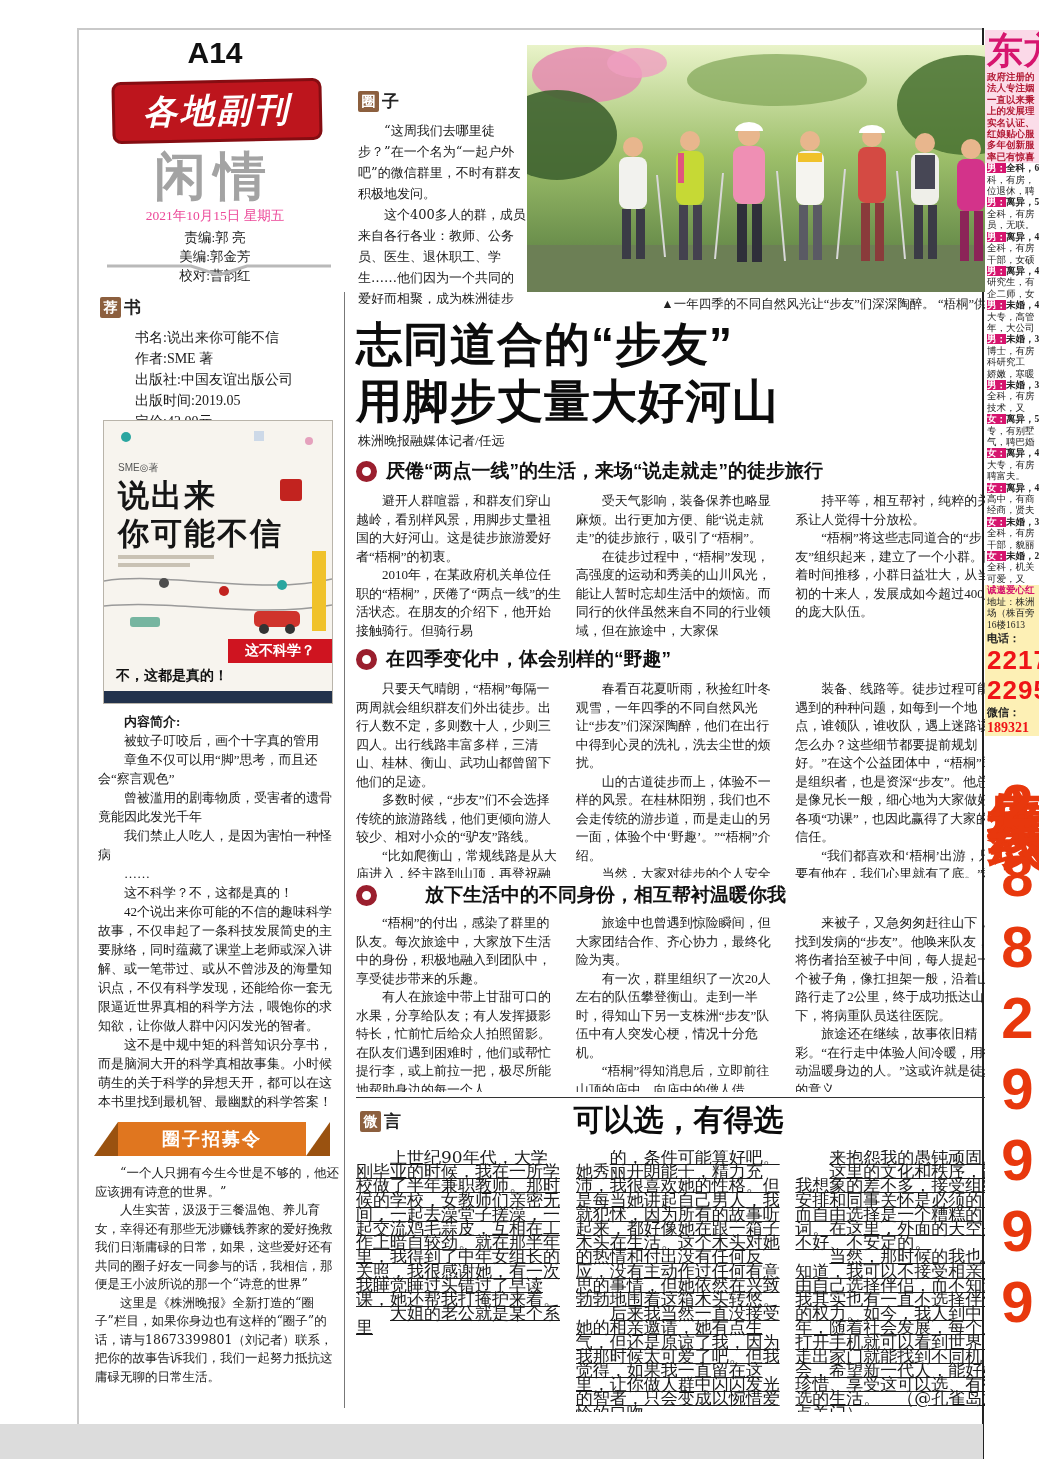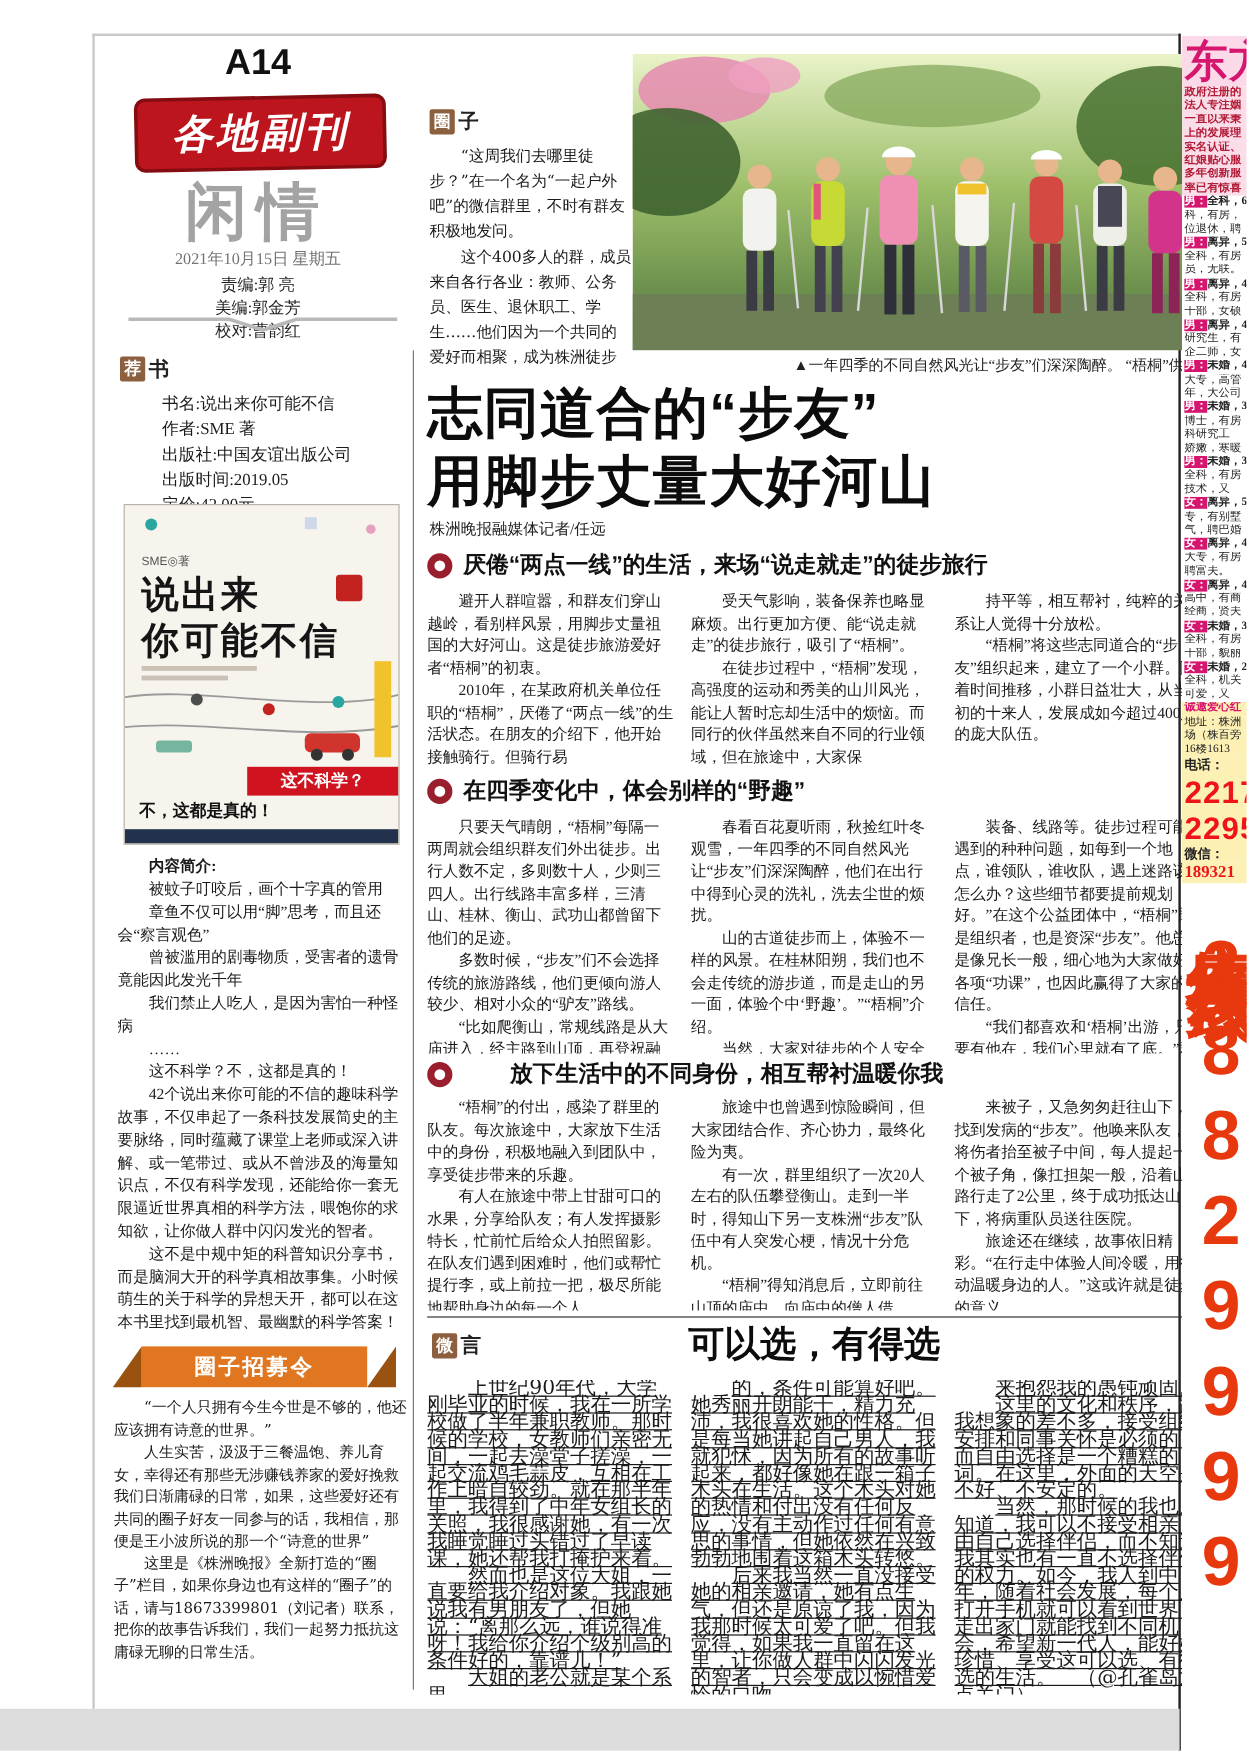--- a/index.html
+++ b/index.html
@@ -10,40 +10,40 @@
   .sans{font-family:"Liberation Sans","DejaVu Sans",sans-serif;}
   .hw{font-family:"DejaVu Serif","Liberation Serif",serif;}
   .frame{background:#c9c9c9;}
   
   .pageno{left:95px;top:36px;width:240px;text-align:center;font-size:30px;font-weight:900;color:#111;}
   .stamp{left:112px;top:80px;width:204px;height:56px;background:#bd151d;border:3px solid #850d12;
          border-radius:9px;color:#fff;display:flex;align-items:center;justify-content:center;
          font-size:34px;font-weight:900;font-style:italic;letter-spacing:3px;transform:rotate(-1.2deg);}
   .secname{left:112px;top:142px;width:204px;text-align:center;font-size:52px;font-weight:900;
            color:#a3a3a3;letter-spacing:8px;}
-  .dateline{left:95px;top:206px;width:240px;text-align:center;font-size:13.5px;line-height:19px;color:#737373;}
+  .dateline{left:95px;top:206px;width:240px;text-align:center;font-size:13.5px;line-height:19px;color:#ec4899;}
   .editors{left:95px;top:226px;width:240px;text-align:center;font-size:13.5px;}
   .editors div{line-height:19px;}
   
   .chiprow{display:flex;align-items:center;gap:3px;}
   .chip{width:21px;height:21px;background:#8c5f3e;color:#fff;font-size:14px;font-weight:700;
         display:flex;align-items:center;justify-content:center;border-radius:2px;}
   .chiprest{font-size:17px;font-weight:700;color:#222;}
   
   .bookinfo{left:135px;top:327px;width:205px;font-size:14px;}
   .bookinfo div{line-height:21px;}
   .cover{left:103px;top:420px;width:228px;height:282px;background:#f7f4ee;border:1px solid #b9b4aa;
          overflow:hidden;}
   .cover .author{position:absolute;left:14px;top:40px;font-size:10px;color:#555;}
   .cover .t1{position:absolute;left:14px;top:54px;font-size:31px;font-weight:700;letter-spacing:2px;color:#151515;text-align:center;}
   .cover .t2{position:absolute;left:14px;top:92px;font-size:31px;font-weight:900;letter-spacing:2px;color:#151515;}
   .cover .bar{position:absolute;background:#c9c2b4;height:4px;}
   .cover .seal{position:absolute;left:176px;top:58px;width:22px;height:22px;background:#c2231f;border-radius:3px;}
   .cover .ribbon{position:absolute;right:6px;top:130px;width:14px;height:80px;background:#f0c22b;}
-  .cover .band{position:absolute;right:0px;top:218px;width:126px;height:24px;background:#cf1420;color:#fff;
+  .cover .band{position:absolute;right:0px;top:218px;width:104px;height:24px;background:#cf1420;color:#fff;
                font-size:14px;font-weight:900;display:flex;align-items:center;justify-content:center;}
   .cover .sub{position:absolute;left:12px;top:246px;font-size:14px;font-weight:900;color:#111;}
   .cover .foot{position:absolute;left:0;bottom:0;width:100%;height:12px;background:#22324c;}
   .intro{left:98px;top:712px;width:243px;height:396px;font-size:13px;line-height:19px;overflow:hidden;}
   .intro p{margin:0;text-indent:2em;}
   
   .banner{left:118px;top:1122px;width:188px;height:34px;background:#e0761f;color:#fff;
           display:flex;align-items:center;justify-content:center;font-size:18px;font-weight:900;letter-spacing:2px;}
   .banner:before,.banner:after{content:"";position:absolute;top:0;border-style:solid;}
   .banner:before{left:-24px;border-width:34px 24px 0 0;border-color:transparent #9a5210 transparent transparent;}
@@ -330,21 +330,20 @@
 <div class="abs mainrule"></div>
 
 <div class="abs chiprow essay-label">
   <span class="chip">微</span>
   <span class="chiprest sans">言</span>
 </div>
 <div class="abs essay-title sans">可以选，有得选</div>
 <div class="abs cols essay-cols hw">
   <div class="col">
       <p>上世纪90年代，大学刚毕业的时候，我在一所学校做了半年兼职教师。那时候的学校，女教师们亲密无间，一起去澡堂子搓澡，一起交流鸡毛蒜皮，互相在工作上暗自较劲。就在那半年里，我得到了中年女组长的关照，我很感谢她，有一次我睡觉睡过头错过了早读课，她还帮我打掩护来着。</p>
-      <p>然而也是这位大姐，一直要给我介绍对象。我跟她说我有男朋友了，但她说：“离那么远，谁说得准呀！我给你介绍个级别高的条件好的，靠谱儿！”</p>
       <p>大姐的老公就是某个系里</p>
     </div>
   <div class="col">
       <p>的，条件可能算好吧。她秀丽开朗能干，精力充沛，我很喜欢她的性格。但是每当她讲起自己男人，我就犯怵，因为所有的故事听起来，都好像她在跟一箱子木头在生活。这个木头对她的热情和付出没有任何反应，没有主动作过任何有意思的事情，但她依然在兴致勃勃地围着这箱木头转悠。</p>
       <p>后来我当然一直没接受她的相亲邀请，她有点生气，但还是原谅了我，因为我那时候太可爱了吧。但我觉得，如果我一直留在这里，让你做人群中闪闪发光的智者，只会变成以惋惜爱怜的口吻，</p>
     </div>
   <div class="col">
       <p>来抱怨我的愚钝顽固。</p>
       <p>这里的文化和秩序，跟我想象的差不多，接受组织安排和同事关怀是必须的，而自由选择是一个糟糕的词。在这里，外面的天空是不好、不安定的。</p>
       <p>当然，那时候的我也只知道，我可以不接受相亲，由自己选择伴侣，而不知道我其实也有一直不选择伴侣的权力。如今，我人到中年，随着社会发展，每个人打开手机就可以看到世界，走出家门就能找到不同机会，希望新一代人，能好好珍惜、享受这可以选、有得选的生活。　（@孔雀岛六点关门）</p>

